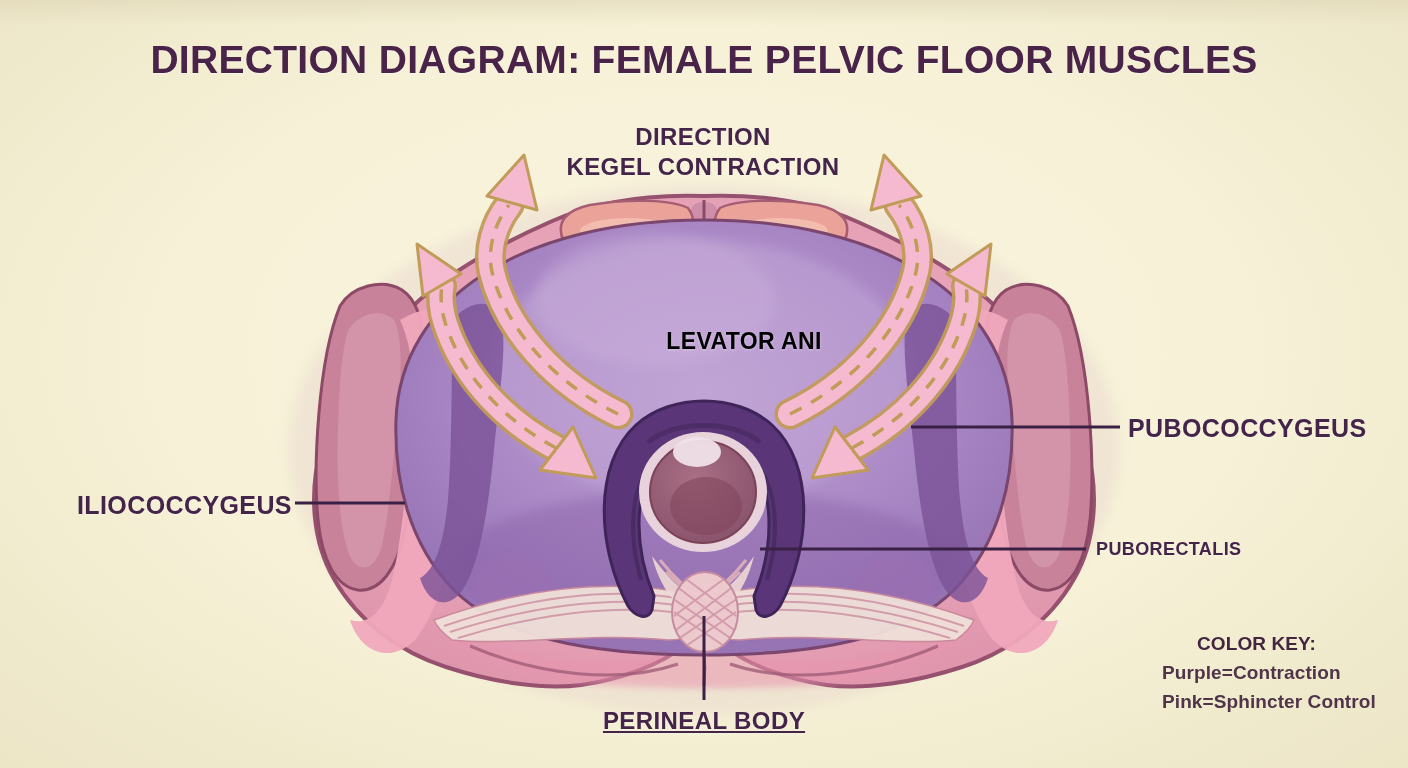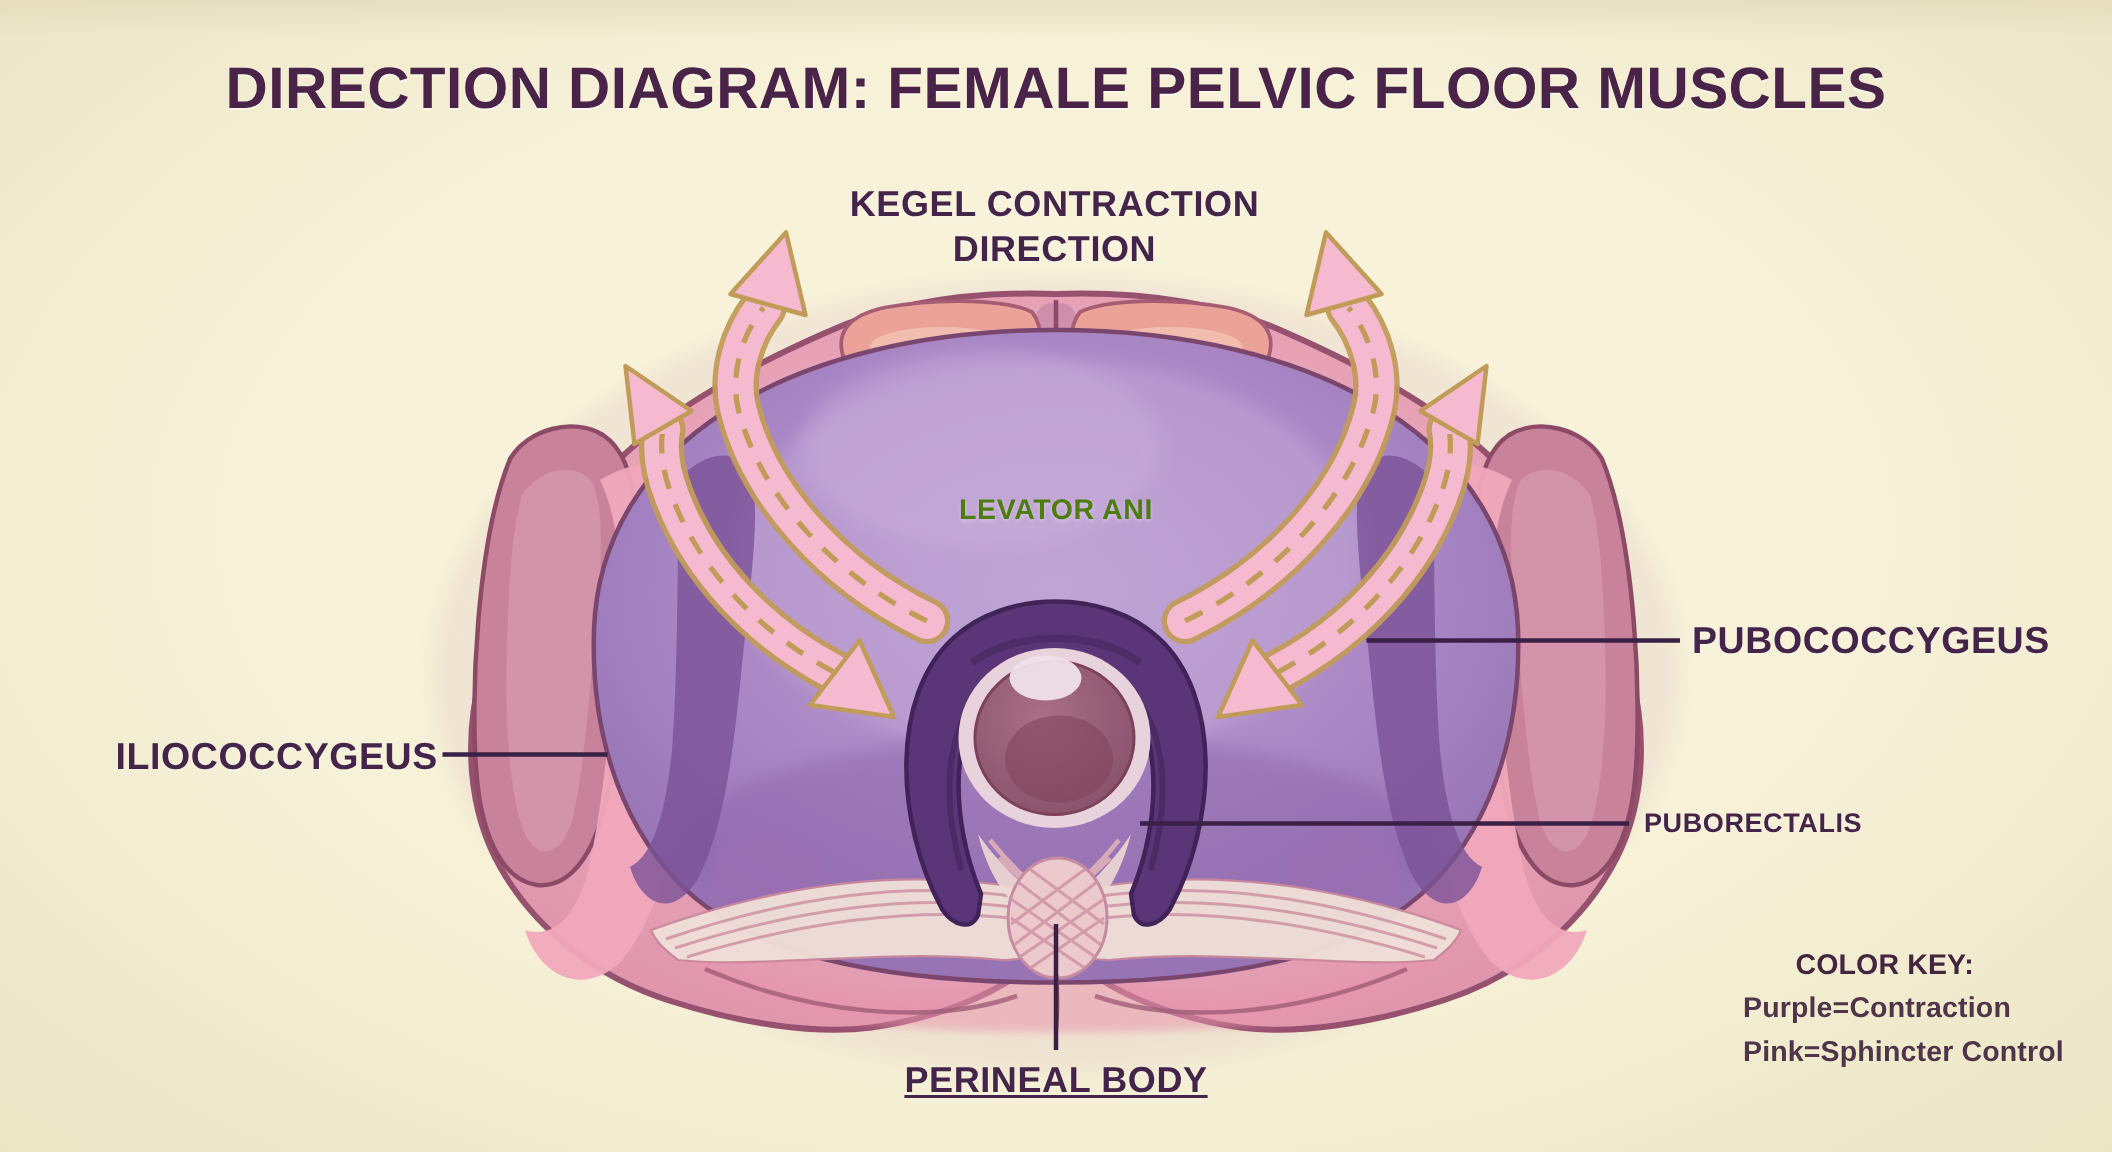--- a/index.html
+++ b/index.html
@@ -15,21 +15,21 @@
     white-space:nowrap;text-shadow:0 1px 3px rgba(255,255,255,.35);
   }
   .centered{transform:translate(-50%,-50%);text-align:center;}
   .vcentered{transform:translateY(-50%);}
   #title{
     position:absolute;left:50%;top:60px;transform:translate(-50%,-50%);
     font-size:39px;font-weight:700;letter-spacing:.3px;color:#4a2348;
     white-space:nowrap;text-shadow:0 1px 0 rgba(255,255,255,.5);
   }
   #kegel-label{left:703px;top:152px;font-size:24px;line-height:30px;}
-  #levator-label{left:704px;top:341px;font-size:19px;color:#4d7c0f;}
+  #levator-label{left:744px;top:341px;font-size:23px;color:#000000;}
   #pubococcygeus-label{left:1128px;top:428px;font-size:25px;text-align:right;}
   #puborectalis-label{left:1096px;top:549px;font-size:18px;}
   #iliococcygeus-label{left:77px;top:505px;font-size:25px;}
   #perineal-label{left:704px;top:721px;font-size:24px;text-decoration:underline;}
   #color-key{
     position:absolute;left:1162px;top:629px;color:#42253f;
     font-size:19px;line-height:29px;font-weight:700;letter-spacing:.1px;
   }
   #color-key .ck-title{font-weight:700;margin-left:35px;}
   #color-key .ck-entry{font-weight:700;opacity:.92;}
@@ -244,22 +244,22 @@
     <line x1="295" y1="503" x2="405" y2="503"></line>
     <line x1="911" y1="427" x2="1120" y2="427"></line>
     <line x1="760" y1="549" x2="1086" y2="549"></line>
     <line x1="704" y1="616" x2="704" y2="700"></line>
   </g>
 </svg>
 
 <div id="title">DIRECTION DIAGRAM: FEMALE PELVIC FLOOR MUSCLES</div>
 
 <div id="kegel-label" class="lbl centered">
+  <div>DIRECTION</div>
   <div>KEGEL CONTRACTION</div>
-  <div>DIRECTION</div>
 </div>
 
 <div id="levator-label" class="lbl centered">LEVATOR ANI</div>
 
 <div id="pubococcygeus-label" class="lbl vcentered">PUBOCOCCYGEUS</div>
 
 <div id="puborectalis-label" class="lbl vcentered">PUBORECTALIS</div>
 
 <div id="iliococcygeus-label" class="lbl vcentered">ILIOCOCCYGEUS</div>
 

